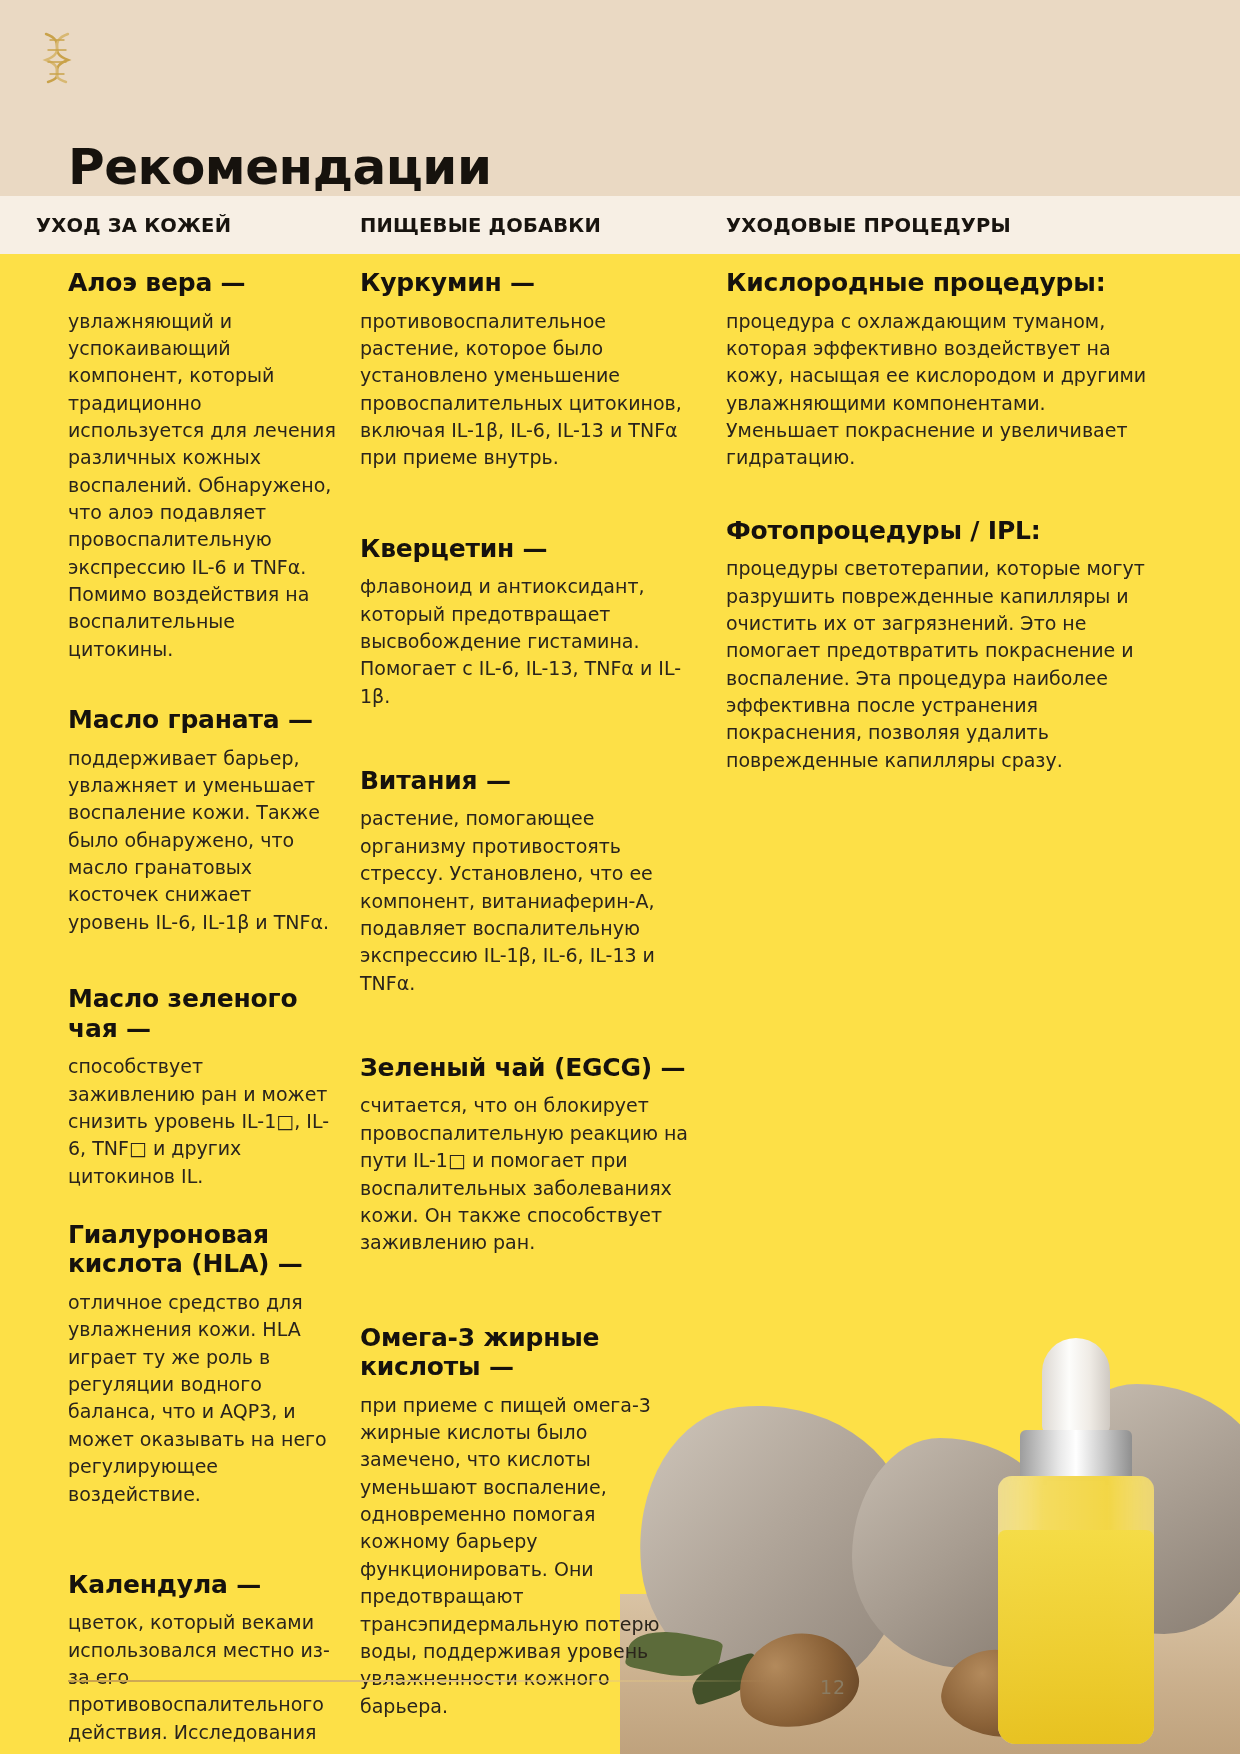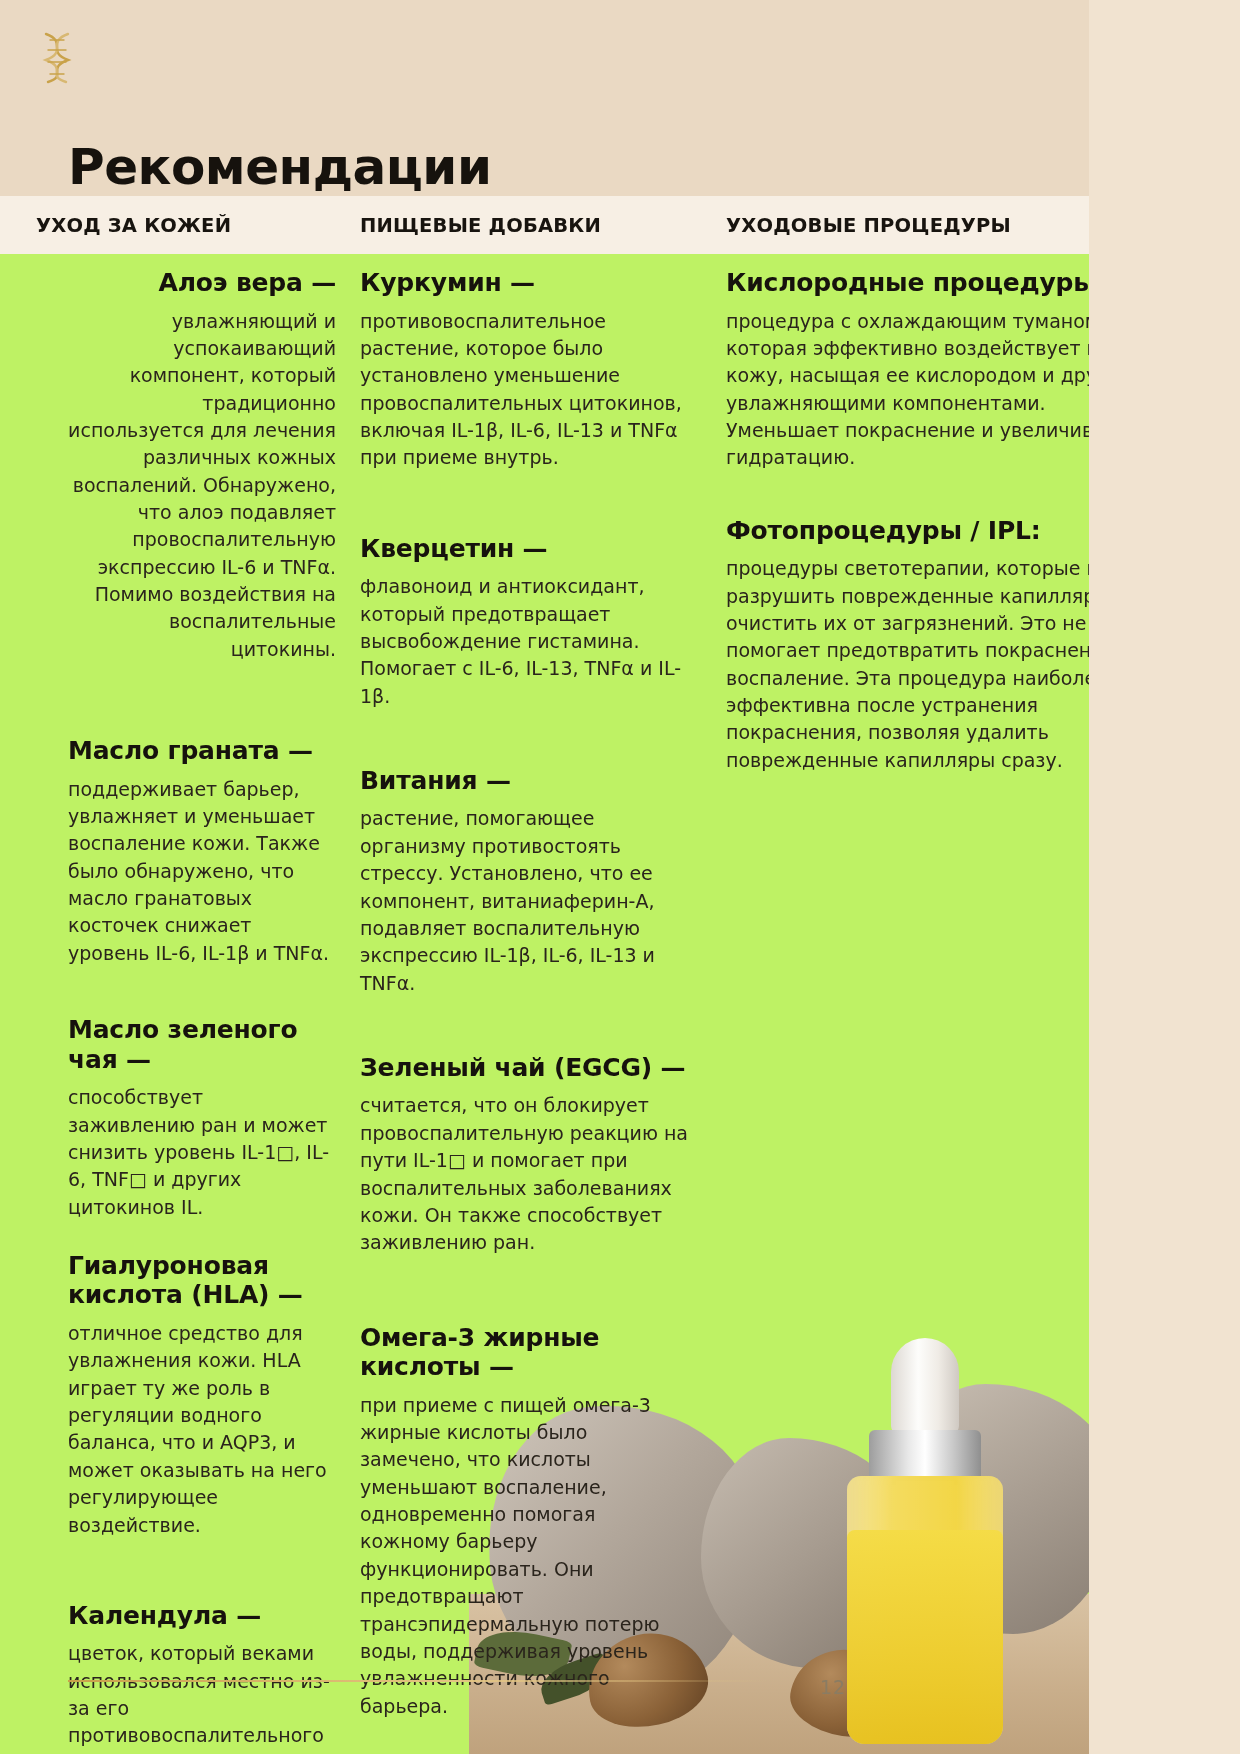--- a/index.html
+++ b/index.html
@@ -8,23 +8,23 @@
     width: 1240px;
     height: 1754px;
     font-family: "DejaVu Sans", "Liberation Sans", sans-serif;
     background: #f1e3d0;
     overflow: hidden;
     position: relative;
   }
 
   .page {
     position: relative;
-    width: 1089px;
+    width: 1240px;
     height: 1754px;
-    background: #bef264;
+    background: #fde047;
     overflow: hidden;
   }
 
   
   .top-band {
     position: absolute;
     top: 0; left: 0;
     width: 1240px;
     height: 210px;
     background: #ead9c3;
@@ -168,21 +168,21 @@
     letter-spacing: -0.2px;
   }
   .entry p {
     margin: 0;
     font-size: 19px;
     line-height: 1.44;
     color: #2a241c;
   }
 
   
-  .c1 .entry:nth-child(1) { margin-bottom: 73px; text-align: right; }
+  .c1 .entry:nth-child(1) { margin-bottom: 42px; }
   .c1 .entry:nth-child(2) { margin-bottom: 48px; }
   .c1 .entry:nth-child(3) { }
   .c1 .entry:nth-child(4) { margin-bottom: 62px; }
 
   .c2 .entry:nth-child(1) { margin-bottom: 62px; }
   .c2 .entry:nth-child(2) { margin-bottom: 56px; }
   .c2 .entry:nth-child(3) { margin-bottom: 56px; }
   .c2 .entry:nth-child(4) { margin-bottom: 66px; }
 
   .c3 .entry:nth-child(1) { margin-bottom: 44px; }

